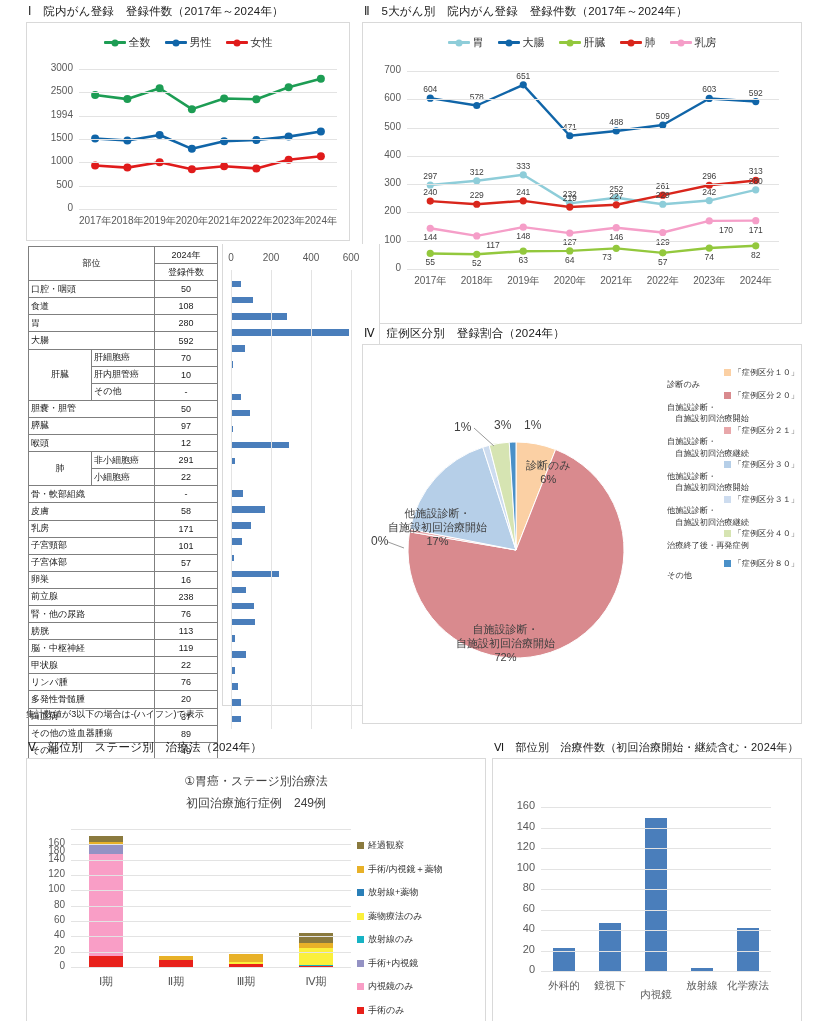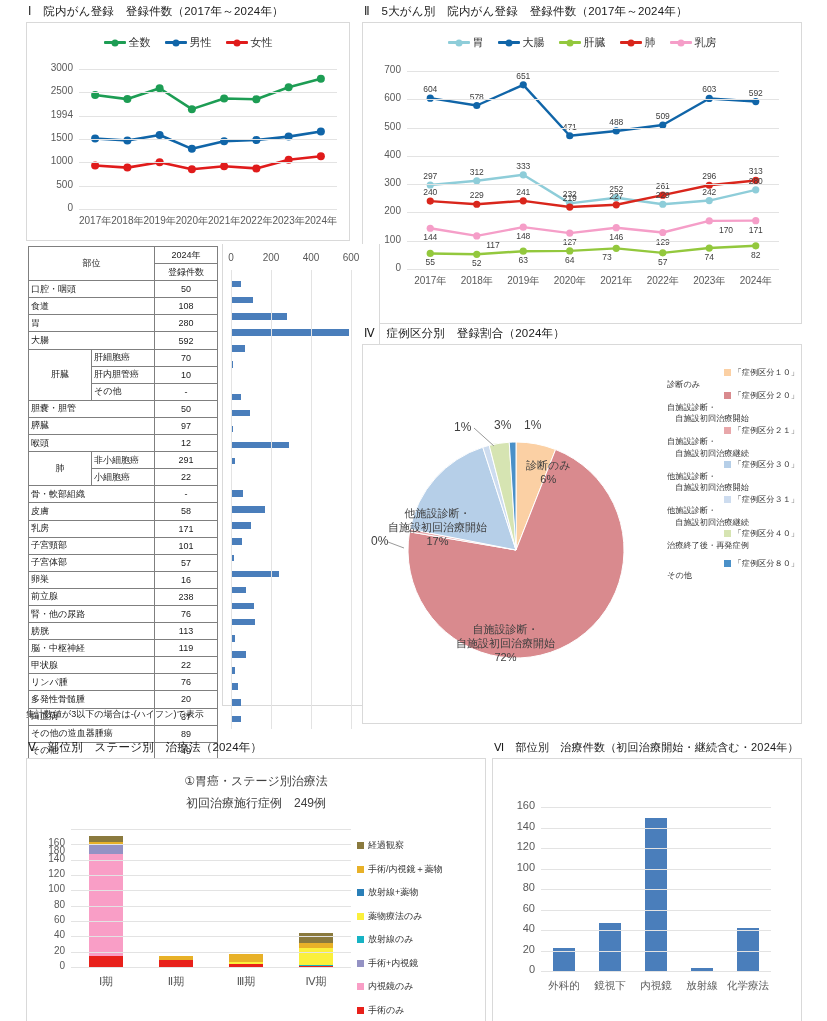--- a/index.html
+++ b/index.html
@@ -642,21 +642,21 @@
         <div class="axis-lbl right" style="font-size: 11px; top: 142.5px; left: 6px; width: 36px;">60</div>
         <div class="axis-lbl right" style="font-size: 11px; top: 122px; left: 6px; width: 36px;">80</div>
         <div class="axis-lbl right" style="font-size: 11px; top: 101.5px; left: 6px; width: 36px;">100</div>
         <div class="axis-lbl right" style="font-size: 11px; top: 81px; left: 6px; width: 36px;">120</div>
         <div class="axis-lbl right" style="font-size: 11px; top: 60.5px; left: 6px; width: 36px;">140</div>
         <div class="axis-lbl right" style="font-size: 11px; top: 40px; left: 6px; width: 36px;">160</div>
       </div>
     <div id="p6-xaxis">
         <div class="axis-lbl" style="text-align: center; font-size: 10.5px; top: 220px; left: 43px; width: 56px;">外科的</div>
         <div class="axis-lbl" style="text-align: center; font-size: 10.5px; top: 220px; left: 89px; width: 56px;">鏡視下</div>
-        <div class="axis-lbl" style="text-align: center; font-size: 10.5px; top: 220px; left: 135px; width: 56px;">内視鏡</div>
+        <div class="axis-lbl" style="text-align: center; font-size: 10.5px; top: 229px; left: 135px; width: 56px;">内視鏡</div>
         <div class="axis-lbl" style="text-align: center; font-size: 10.5px; top: 220px; left: 181px; width: 56px;">放射線</div>
         <div class="axis-lbl" style="text-align: center; font-size: 10.5px; top: 220px; left: 227px; width: 56px;">化学療法</div>
       </div>
   <div class="gridline" style="top: 212px; left: 48px; width: 230px;"></div>
       <div class="gridline" style="top: 191.5px; left: 48px; width: 230px;"></div>
       <div class="gridline" style="top: 171px; left: 48px; width: 230px;"></div>
       <div class="gridline" style="top: 150.5px; left: 48px; width: 230px;"></div>
       <div class="gridline" style="top: 130px; left: 48px; width: 230px;"></div>
       <div class="gridline" style="top: 109.5px; left: 48px; width: 230px;"></div>
       <div class="gridline" style="top: 89px; left: 48px; width: 230px;"></div>

